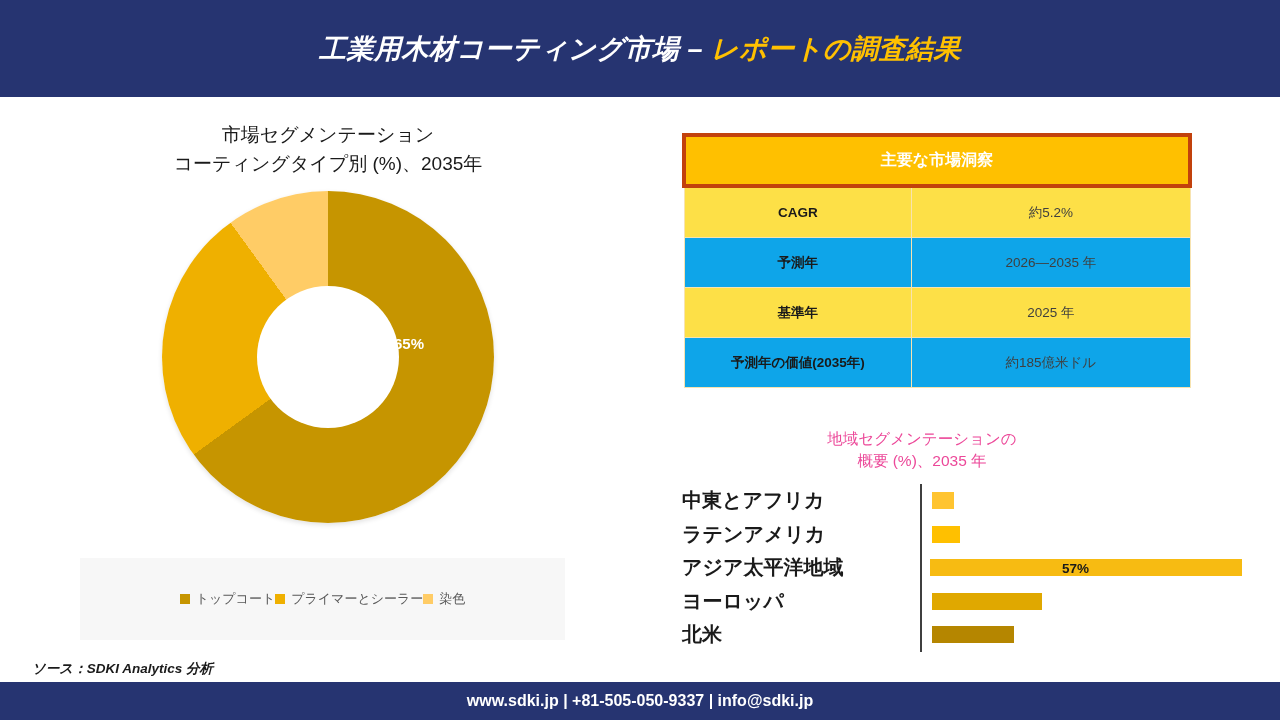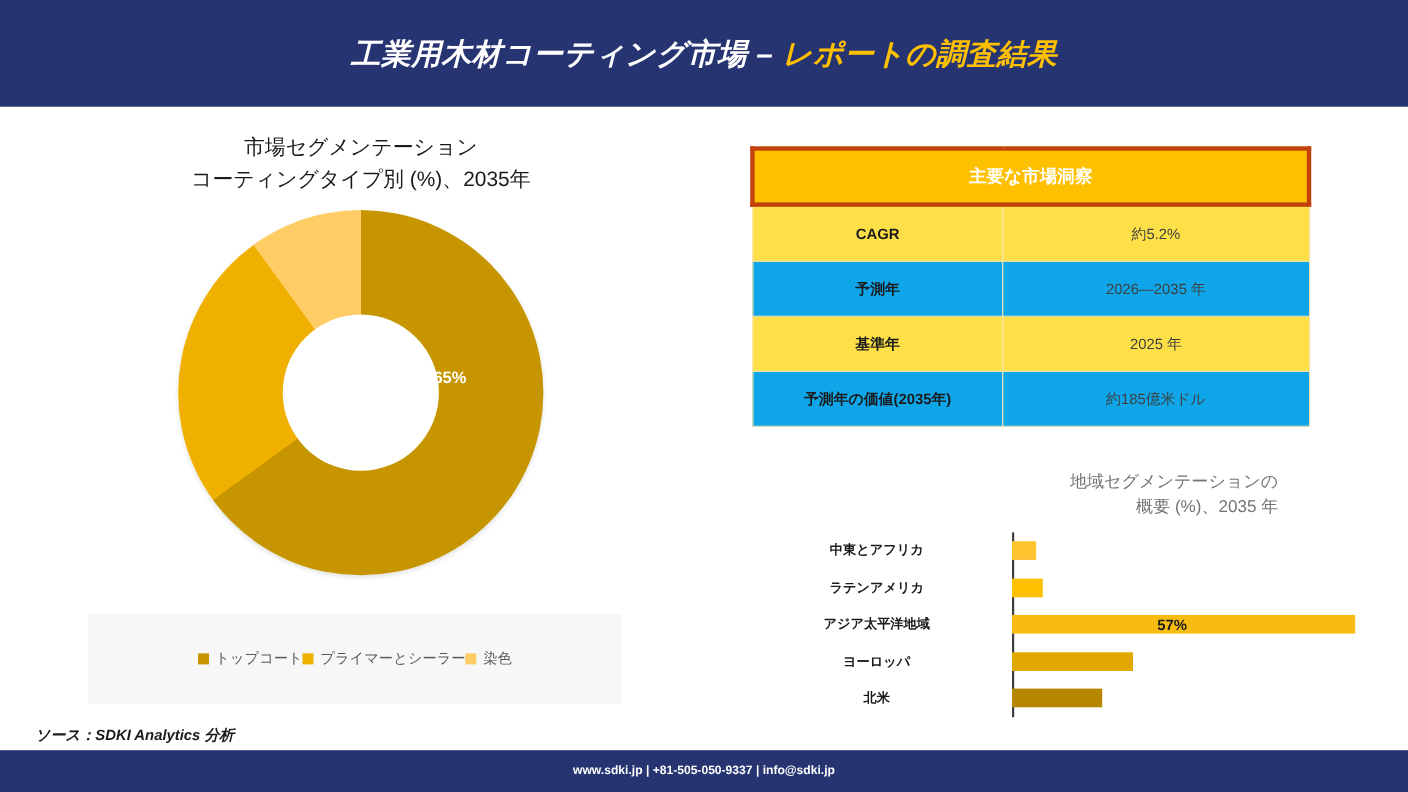--- a/index.html
+++ b/index.html
@@ -170,23 +170,23 @@
 
   
   .bar-panel {
     position: absolute;
     left: 682px;
     top: 428px;
     width: 560px;
     height: 250px;
   }
   .bar-title {
-    text-align: right;
+    text-align: center;
     font-size: 15.5px;
-    color: #737373;
+    color: #ec4899;
     line-height: 1.42;
     margin: 0 0 12px 0;
     padding-right: 80px;
   }
   .bar-rows {
     position: relative;
     margin-left: 0;
   }
   .bar-axis {
     position: absolute;
@@ -196,23 +196,23 @@
     height: 168px;
     background: #3f3f3f;
   }
   .bar-row {
     display: flex;
     align-items: center;
     height: 33.5px;
   }
   .bar-cat {
     width: 230px;
-    text-align: center;
-    padding-right: 8px;
-    font-size: 12px;
+    text-align: left;
+    padding-right: 20px;
+    font-size: 20px;
     font-weight: bold;
     color: #1a1a1a;
     white-space: nowrap;
   }
   .bar-track {
     position: relative;
     flex: 1;
     height: 100%;
     display: flex;
     align-items: center;
@@ -237,21 +237,21 @@
     bottom: 0;
     width: 1280px;
     height: 38px;
     background: #263471;
     display: flex;
     align-items: center;
     justify-content: center;
   }
   .footer-text {
     color: #ffffff;
-    font-size: 11px;
+    font-size: 16px;
     font-weight: bold;
   }
 </style>
 </head>
 <body>
 
 <div class="header-bar">
   <div class="header-title">
     <span>工業用木材コーティング市場 –</span>
     <span class="accent">レポートの調査結果</span>

